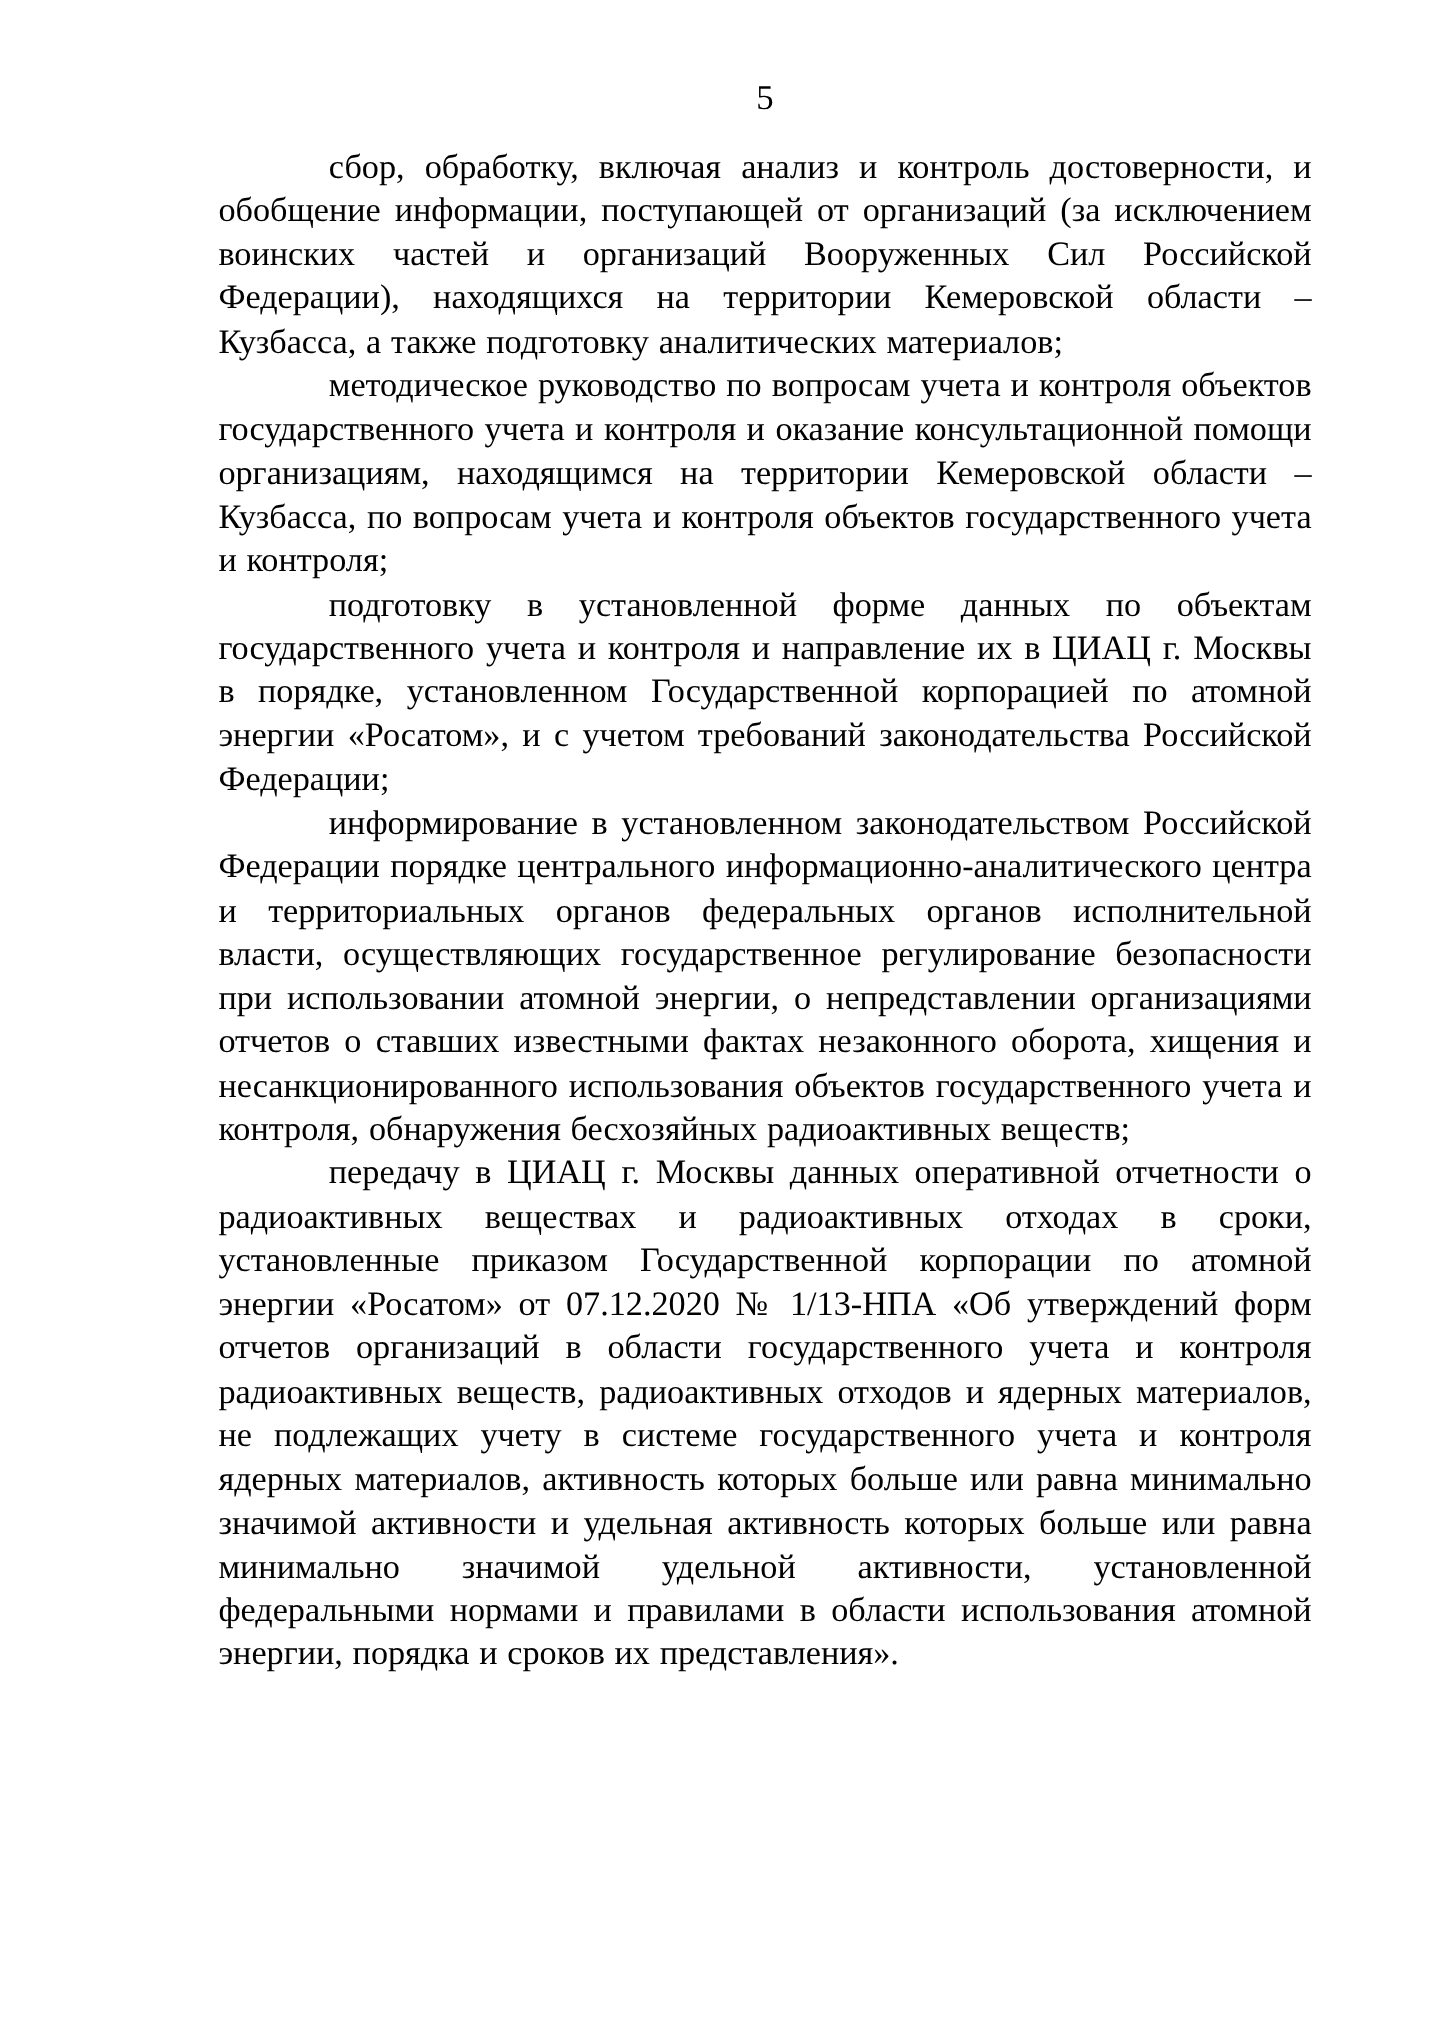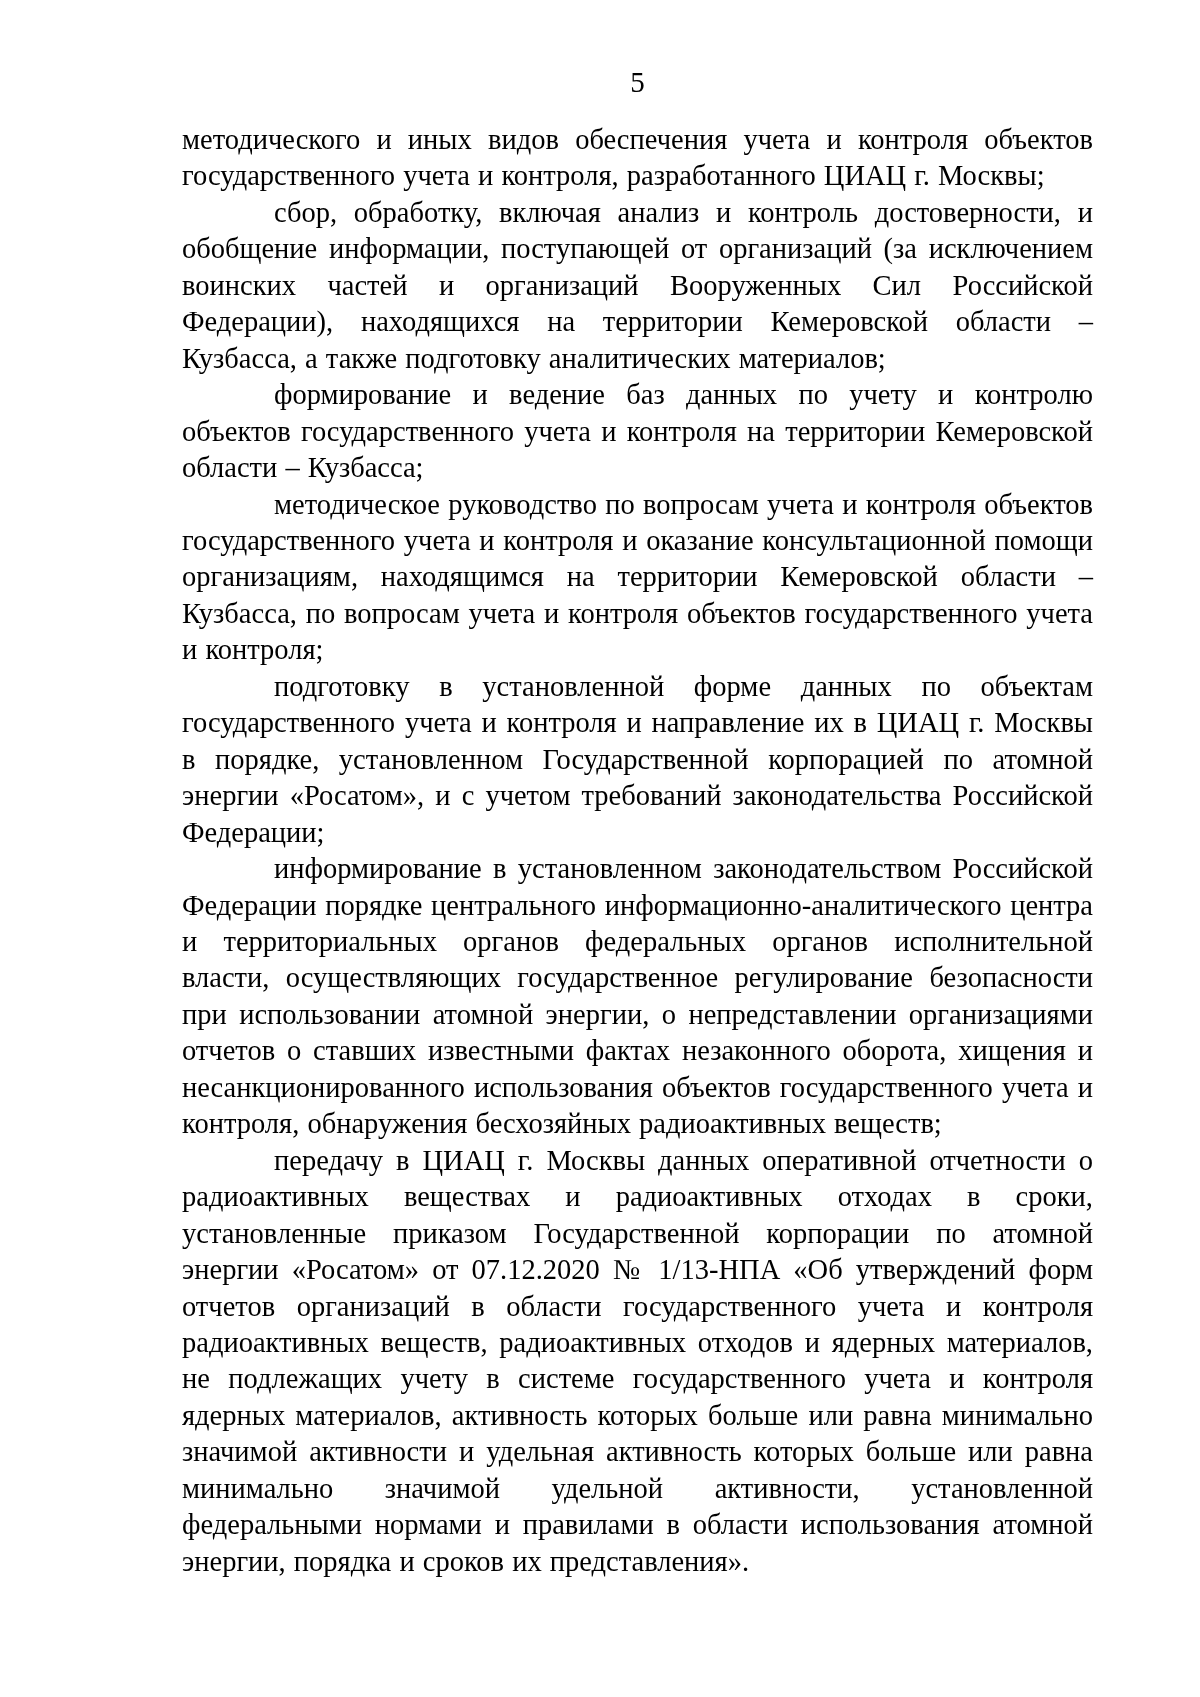--- a/index.html
+++ b/index.html
@@ -52,21 +52,19 @@
     text-indent: 0;
   }
 </style>
 </head>
 <body>
 
 <div class="page">
   <div class="page-number">5</div>
 
   <div class="content">
-    <p class="noindent">методического и иных видов обеспечения учета и контроля объектов государственного учета и контроля, разработанного ЦИАЦ г. Москвы;</p>
     <p>сбор, обработку, включая анализ и контроль достоверности, и обобщение информации, поступающей от организаций (за исключением воинских частей и организаций Вооруженных Сил Российской Федерации), находящихся на территории Кемеровской области – Кузбасса, а также подготовку аналитических материалов;</p>
-    <p>формирование и ведение баз данных по учету и контролю объектов государственного учета и контроля на территории Кемеровской области – Кузбасса;</p>
     <p>методическое руководство по вопросам учета и контроля объектов государственного учета и контроля и оказание консультационной помощи организациям, находящимся на территории Кемеровской области – Кузбасса, по вопросам учета и контроля объектов государственного учета и контроля;</p>
     <p>подготовку в установленной форме данных по объектам государственного учета и контроля и направление их в ЦИАЦ г. Москвы в порядке, установленном Государственной корпорацией по атомной энергии «Росатом», и с учетом требований законодательства Российской Федерации;</p>
     <p>информирование в установленном законодательством Российской Федерации порядке центрального информационно-аналитического центра и территориальных органов федеральных органов исполнительной власти, осуществляющих государственное регулирование безопасности при использовании атомной энергии, о непредставлении организациями отчетов о ставших известными фактах незаконного оборота, хищения и несанкционированного использования объектов государственного учета и контроля, обнаружения бесхозяйных радиоактивных веществ;</p>
     <p>передачу в ЦИАЦ г. Москвы данных оперативной отчетности о радиоактивных веществах и радиоактивных отходах в сроки, установленные приказом Государственной корпорации по атомной энергии «Росатом» от 07.12.2020 № 1/13-НПА «Об утверждений форм отчетов организаций в области государственного учета и контроля радиоактивных веществ, радиоактивных отходов и ядерных материалов, не подлежащих учету в системе государственного учета и контроля ядерных материалов, активность которых больше или равна минимально значимой активности и удельная активность которых больше или равна минимально значимой удельной активности, установленной федеральными нормами и правилами в области использования атомной энергии, порядка и сроков их представления».</p>
   </div>
 </div>
 
 </body></html>

